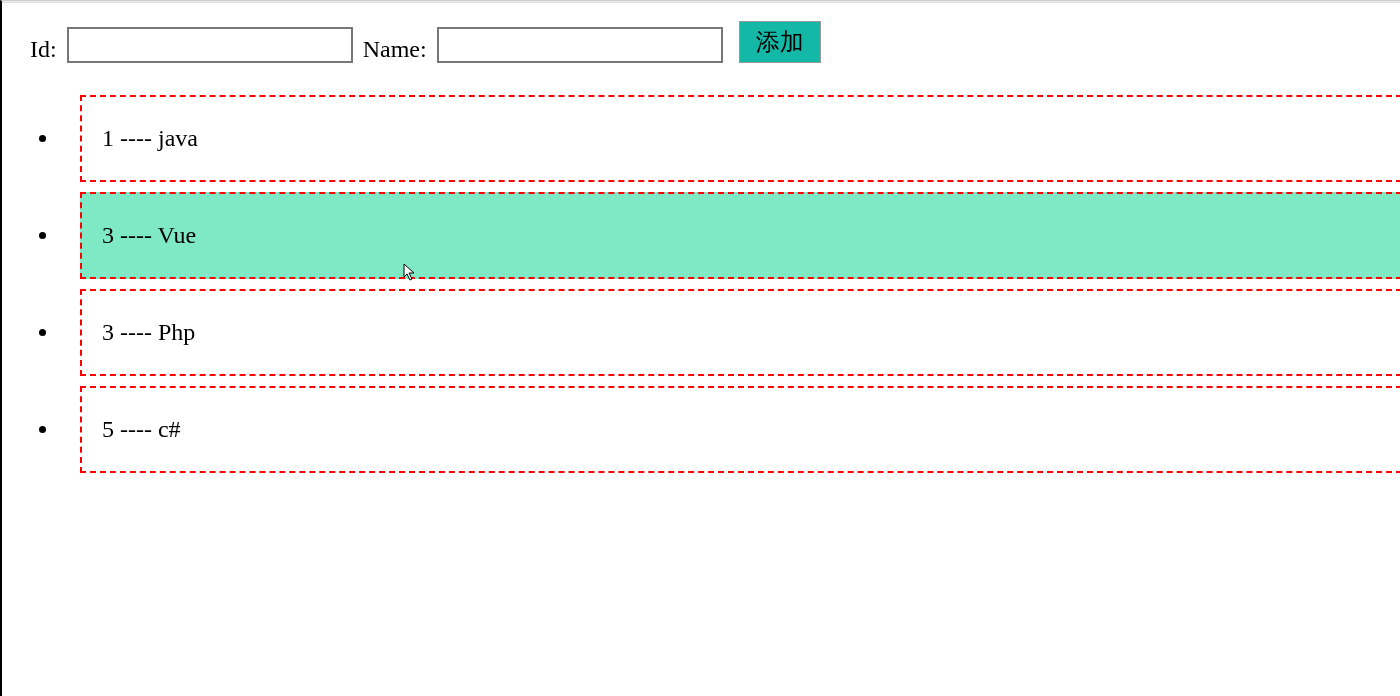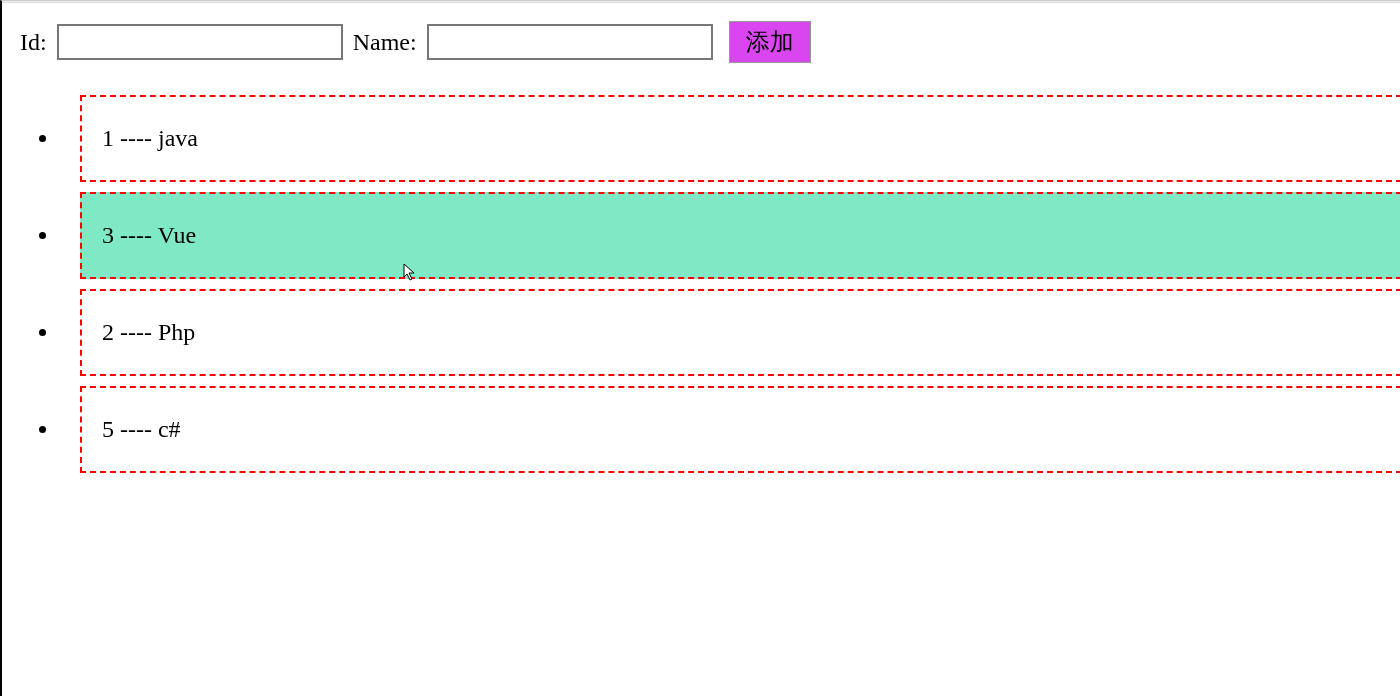--- a/index.html
+++ b/index.html
@@ -16,39 +16,40 @@
       min-height: 696px;
     }
     .top-border {
       height: 2px;
       background: #eee;
       border-bottom: 1px solid #ddd;
     }
     .form-row {
       padding: 18px 18px 8px 18px;
       display: flex;
-      align-items: center;
+      align-items: flex-end;
       gap: 10px;
+      margin-left: 10px;
     }
     .form-row label {
       font-size: 24px;
     }
     .form-row input[type="text"] {
       width: 286px;
       height: 36px;
       font-size: 20px;
       border: 2px solid #777;
       background: #fff;
       padding: 2px 4px;
     }
     .add-btn {
       height: 42px;
       padding: 4px 16px;
       font-size: 24px;
-      background: #d946ef;
+      background: #14b8a6;
       border: 1px solid #999;
       cursor: pointer;
       font-family: Liberation Serif, serif;
       margin-left: 6px;
     }
     ul {
       margin: 24px 0 0 0;
       padding-left: 58px;
     }
     li {
@@ -87,21 +88,21 @@
 </div>
 
 <ul id="item-list">
 <li>
       <div class="item-box"><span>1 ---- java</span></div>
     </li>
     <li>
       <div class="item-box highlight"><span>3 ---- Vue</span></div>
     </li>
     <li>
-      <div class="item-box"><span>2 ---- Php</span></div>
+      <div class="item-box"><span>3 ---- Php</span></div>
     </li>
     <li>
       <div class="item-box"><span>5 ---- c#</span></div>
     </li>
   </ul>
 
 <svg class="cursor-arrow" id="cursor-svg" viewBox="0 0 14 18" style="left: 403px; top: 263px;">
   <path d="M1 1 L1 14 L4 11 L7 17 L9 16 L6 10 L11 10 Z" fill="#fff" stroke="#000" stroke-width="1"></path>
 </svg>
 

